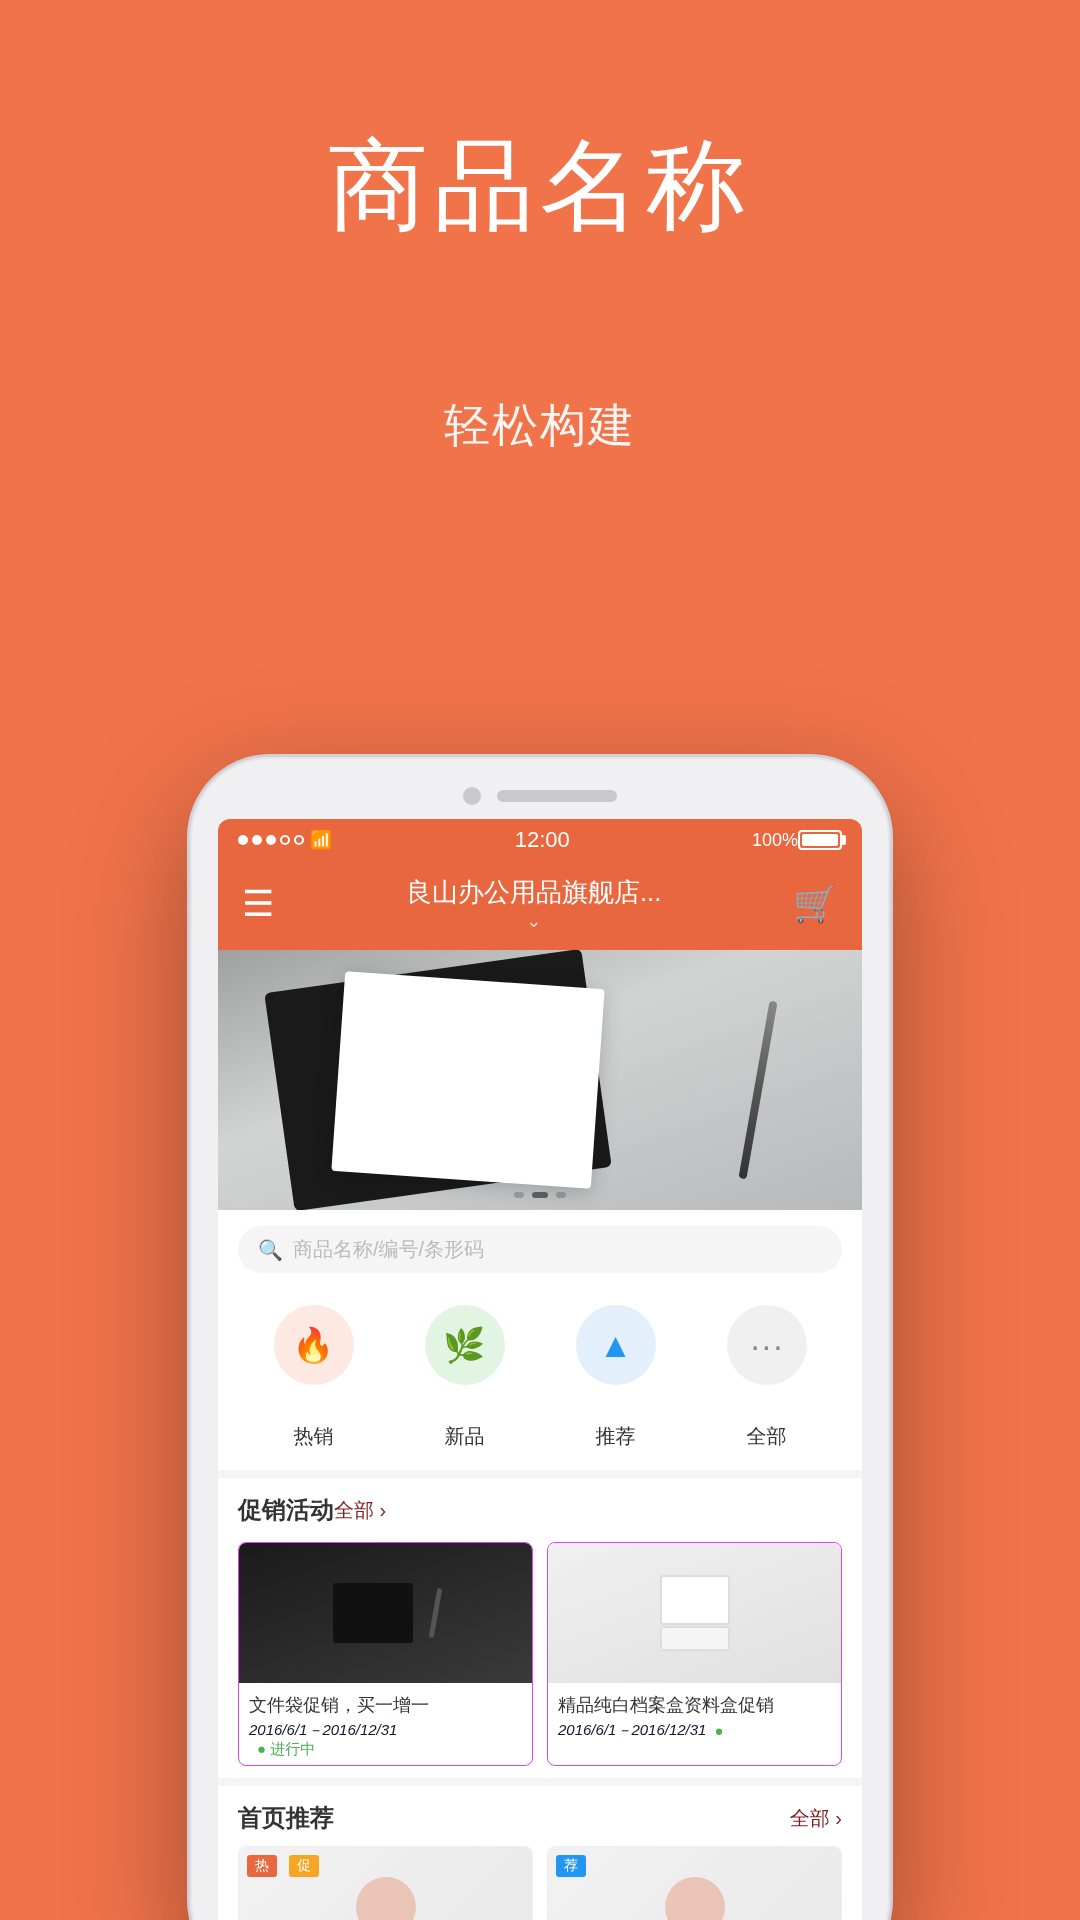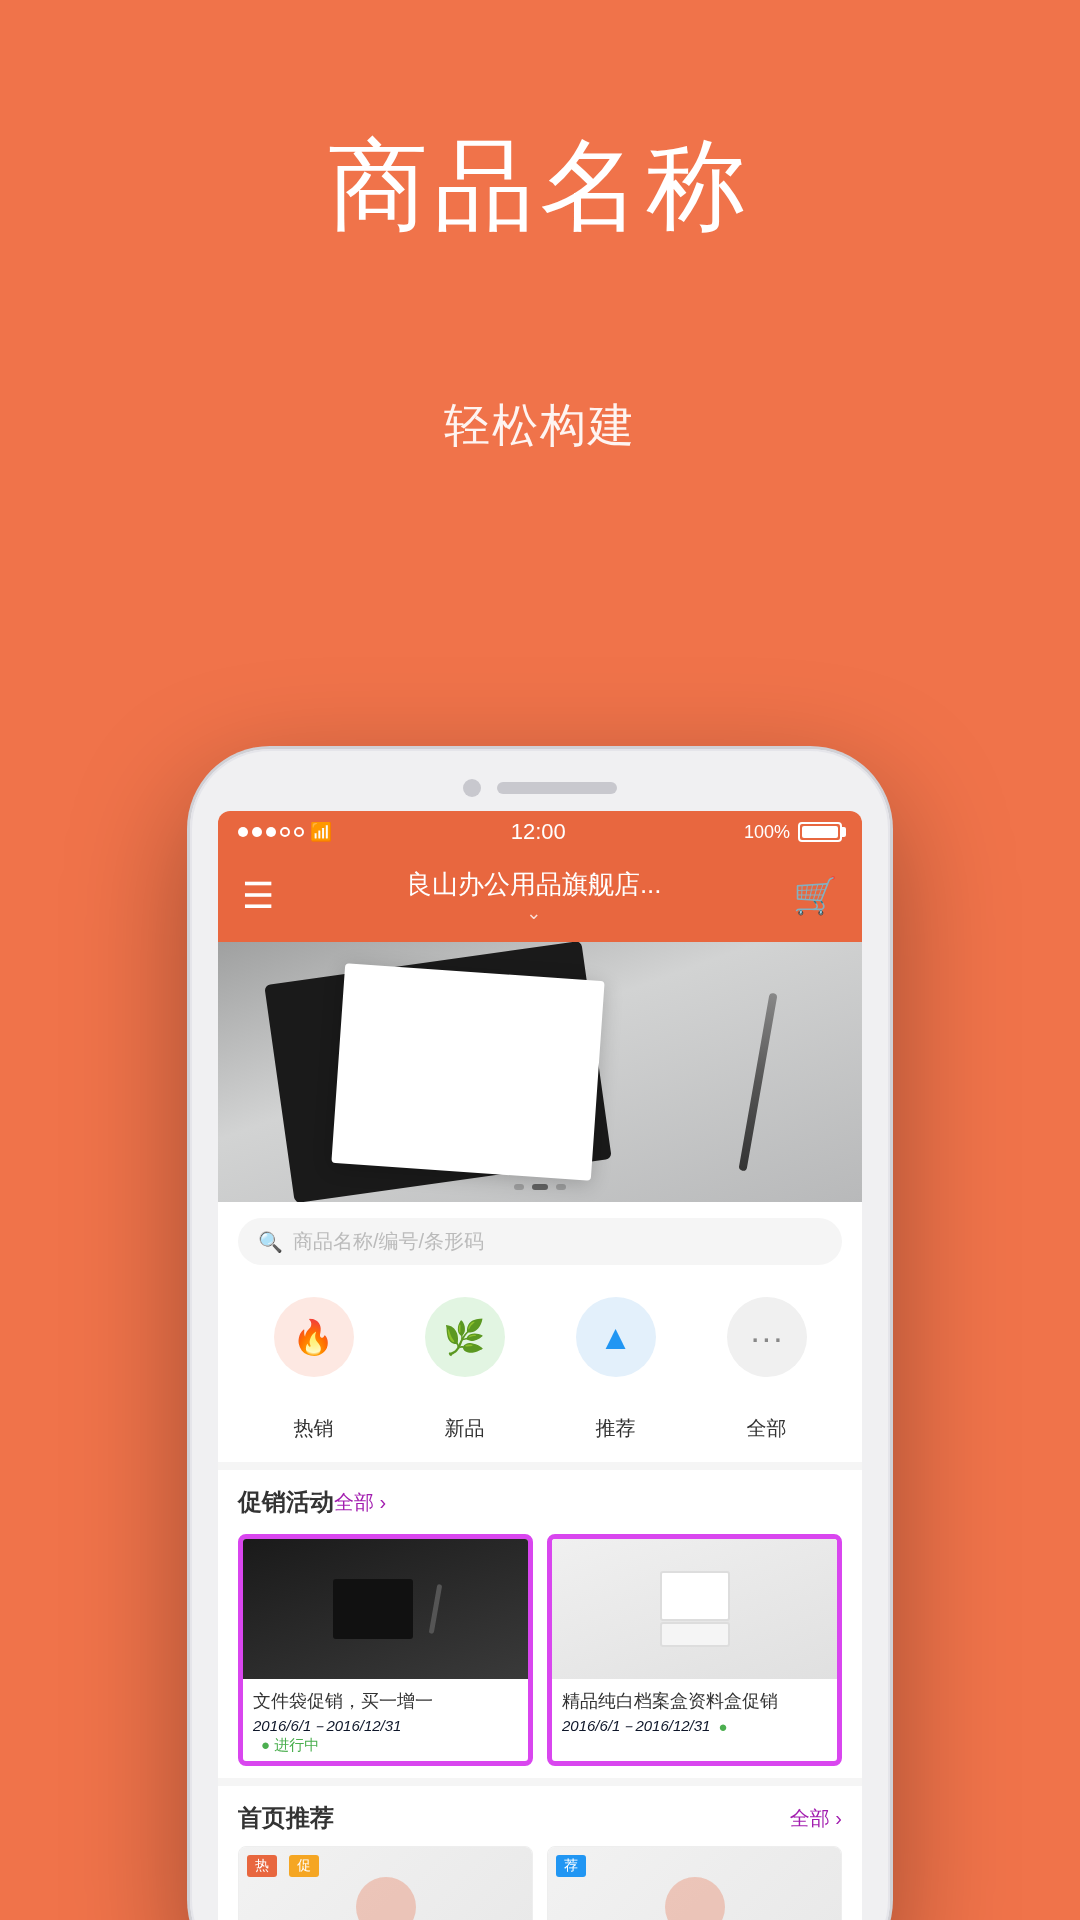--- a/index.html
+++ b/index.html
@@ -96,21 +96,21 @@
       align-items: center;
       gap: 6px;
     }
     .status-dots {
       display: flex; gap: 4px;
     }
     .dot { width: 10px; height: 10px; border-radius: 50%; background: white; }
     .dot.empty { background: transparent; border: 2px solid white; }
     .wifi-icon { font-size: 18px; }
     .status-time { font-size: 22px; font-weight: 500; }
-    .status-right { display: flex; align-items: center; gap: 8px; font-size: 18px; }
+    .status-right { display: flex; align-items: center; gap: 0; font-size: 18px; }
     .battery-bar {
       width: 44px; height: 20px; border: 2px solid white; border-radius: 4px;
       position: relative; padding: 2px;
     }
     .battery-fill { background: white; width: 100%; height: 100%; border-radius: 2px; }
     .battery-tip {
       width: 4px; height: 10px; background: white; border-radius: 0 2px 2px 0;
       position: absolute; right: -6px; top: 50%; transform: translateY(-50%);
     }
 
@@ -236,32 +236,32 @@
     .section {
       padding: 16px 20px 12px;
       border-top: 8px solid #f5f5f5;
     }
     .section-header {
       display: flex;
       align-items: center;
       margin-bottom: 16px;
     }
     .section-title { font-size: 24px; font-weight: 600; color: #333; }
-    .section-more { font-size: 20px; color: #a21caf; }
+    .section-more { font-size: 20px; color: #7f1d1d; }
 
     
     .promo-grid {
       display: flex;
       gap: 14px;
     }
     .promo-card {
       flex: 1;
       border-radius: 8px;
       overflow: hidden;
-      border: 5px solid #d946ef;
+      border: 1px solid #d946ef;
     }
     .promo-img {
       width: 100%;
       height: 140px;
       overflow: hidden;
     }
     .promo-img-dark {
       background: linear-gradient(160deg, #1a1a1a 0%, #3a3a3a 100%);
       width: 100%;
       height: 100%;

